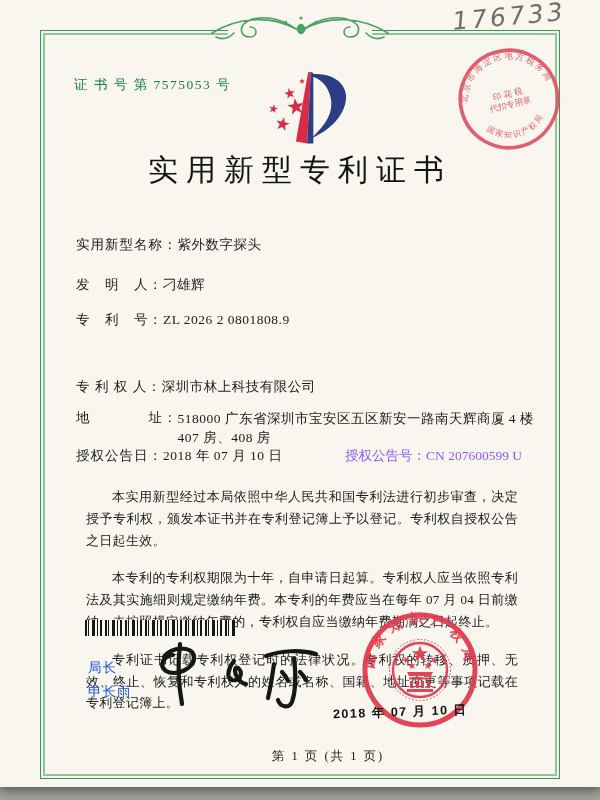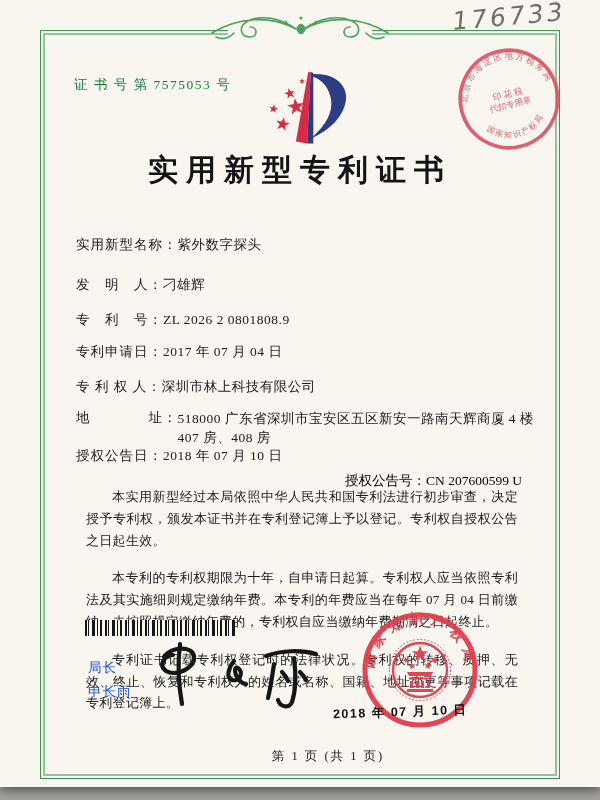--- a/index.html
+++ b/index.html
@@ -31,32 +31,32 @@
     transform:rotate(-5deg) skewX(-10deg);
   }
   .certno{
     position:absolute;left:74px;top:76px;
     font-size:13.5px;color:#15803d;letter-spacing:1.5px;
   }
   .tax-stamp{position:absolute;left:456px;top:46px;width:106px;height:106px;transform:rotate(-14deg);opacity:.92;}
   .logo{position:absolute;left:240px;top:70px;width:120px;height:92px;}
   .title{
     position:absolute;left:0;top:150px;width:600px;
-    text-align:center;font-size:30px;font-weight:bold;color:#141414;
+    text-align:center;font-size:30px;font-weight:normal;color:#141414;
     letter-spacing:8px;
   }
   
   .row{position:absolute;left:76px;font-size:13.5px;color:#1c1c1c;white-space:nowrap;}
   .row .lab{letter-spacing:1px;}
   .row .val{letter-spacing:.5px;}
   .r-name{top:236px}.r-inv{top:276px}.r-pno{top:311px}
   .r-fdate{top:343px}.r-patee{top:378px}.r-addr{top:409px}
   .r-grant{top:447px}
   .addr-val{display:inline-block;vertical-align:top;white-space:pre-line;line-height:19px;}
-  .grant-no{position:absolute;left:345px;top:447px;font-size:13.5px;color:#000000;white-space:nowrap;margin-top:25px;}
+  .grant-no{position:absolute;left:345px;top:447px;font-size:13.5px;color:#8b5cf6;white-space:nowrap;}
   
   .bodytext{
     position:absolute;left:70px;top:470px;width:464px;
     font-size:13px;line-height:21.8px;color:#1b1b1b;
     text-align:justify;letter-spacing:.3px;
   }
   .bodytext p{margin:16px;text-indent:2em;}
   
   .barcode{
     position:absolute;left:85px;top:620px;width:150px;height:16px;
@@ -146,23 +146,20 @@
   <div class="title">实用新型专利证书</div>
 
   <div class="row r-name">
     <span class="lab">实用新型名称：</span><span class="val">紫外数字探头</span>
   </div>
   <div class="row r-inv">
     <span class="lab">发　明　人：</span><span class="val">刁雄辉</span>
   </div>
   <div class="row r-pno">
     <span class="lab">专　利　号：</span><span class="val">ZL 2026 2 0801808.9</span>
-  </div>
-  <div class="row r-fdate">
-    <span class="lab">专利申请日：</span><span class="val">2017 年 07 月 04 日</span>
   </div>
   <div class="row r-patee">
     <span class="lab">专 利 权 人：</span><span class="val">深圳市林上科技有限公司</span>
   </div>
   <div class="row r-addr">
     <span class="lab">地　　　　址：</span><span class="val addr-val">518000 广东省深圳市宝安区五区新安一路南天辉商厦 4 楼
 407 房、408 房</span>
   </div>
   <div class="row r-grant">
     <span class="lab">授权公告日：</span><span class="val">2018 年 07 月 10 日</span>

